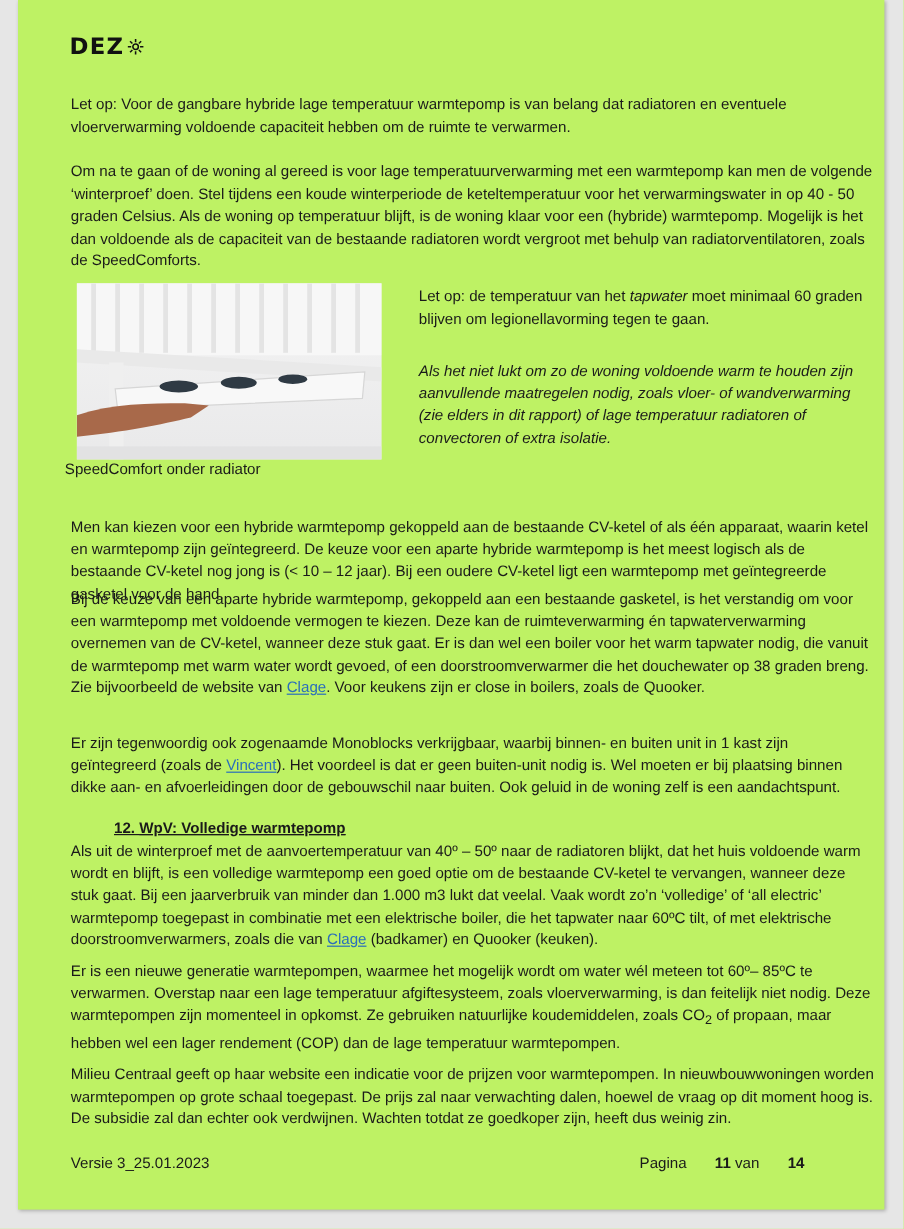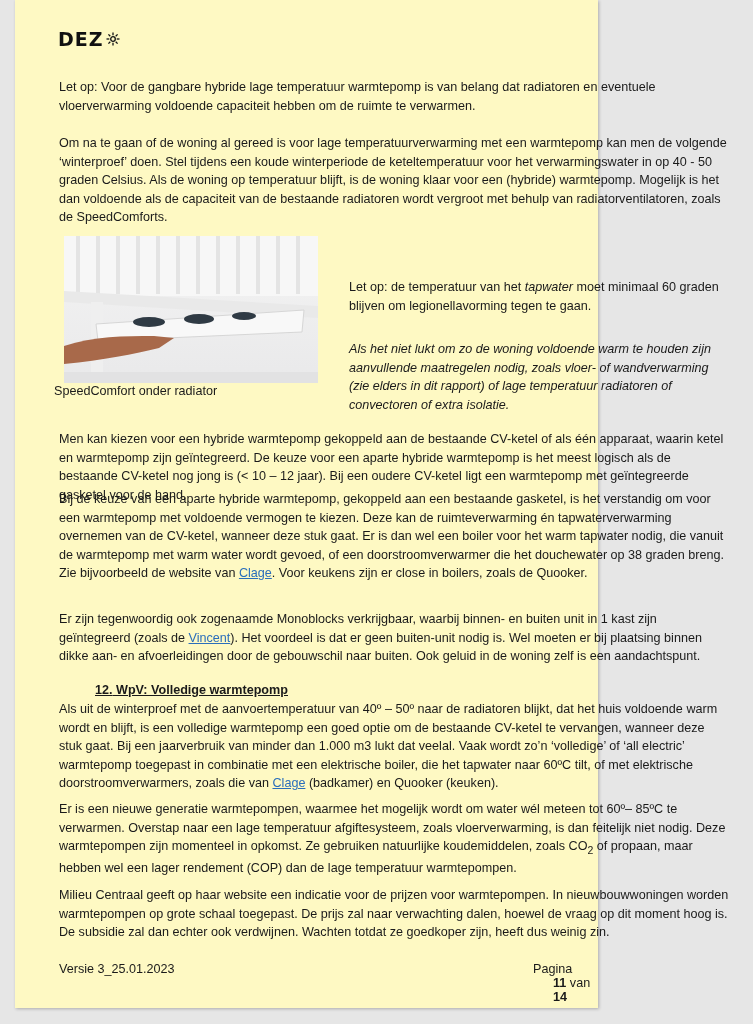--- a/index.html
+++ b/index.html
@@ -3,22 +3,22 @@
   <meta charset="utf-8">
   <style>
     html, body { margin: 0; padding: 0; }
     body {
       width: 753px; height: 1024px; overflow: hidden;
       background: #e6e6e6;
       font-family: "Liberation Sans", sans-serif;
       position: relative;
     }
     .page {
-      position: absolute; left: 15px; top: 0; width: 583px; height: 1008px;
-      background: #fef9c3;
+      position: absolute; left: 15px; top: 0; width: 722px; height: 1008px;
+      background: #bef264;
       box-shadow: 1px 1px 3px rgba(0,0,0,0.25);
     }
     .logo {
       position: absolute; left: 43px; top: 28px;
       display: flex; align-items: center; gap: 2px;
     }
     .logo-text {
       font-family: "DejaVu Sans", sans-serif; font-weight: bold;
       font-size: 19px; letter-spacing: 1px; color: #111;
     }
@@ -29,21 +29,21 @@
       width: 670px;
     }
     .text p { margin: 0; }
     a.link { color: #2a6ebb; text-decoration: underline; }
     .img-box {
       position: absolute; left: 49px; top: 236px; width: 254px; height: 147px;
       background: linear-gradient(#f4f4f4, #e9e9ea);
       overflow: hidden;
     }
     .caption { position: absolute; left: 39px; top: 384px; font-size: 12.6px; color: #1a1a1a; }
-    .right-col { position: absolute; left: 334px; width: 380px; font-size: 12.6px; line-height: 18.6px; color: #1a1a1a; margin-top: 40px; }
+    .right-col { position: absolute; left: 334px; width: 380px; font-size: 12.6px; line-height: 18.6px; color: #1a1a1a; }
     .heading {
       position: absolute; left: 80px; top: 683px;
       font-size: 12.6px; font-weight: bold; color: #1a1a1a; text-decoration: underline;
     }
     .heading .title { text-decoration: underline; }
     .footer-left { position: absolute; left: 44px; top: 962px; font-size: 12.6px; color: #1a1a1a; }
     .footer-right { position: absolute; left: 518px; top: 962px; font-size: 12.6px; color: #1a1a1a; }
     .footer-right b { font-weight: bold; margin-left: 20px; }
   </style>
 </head>

